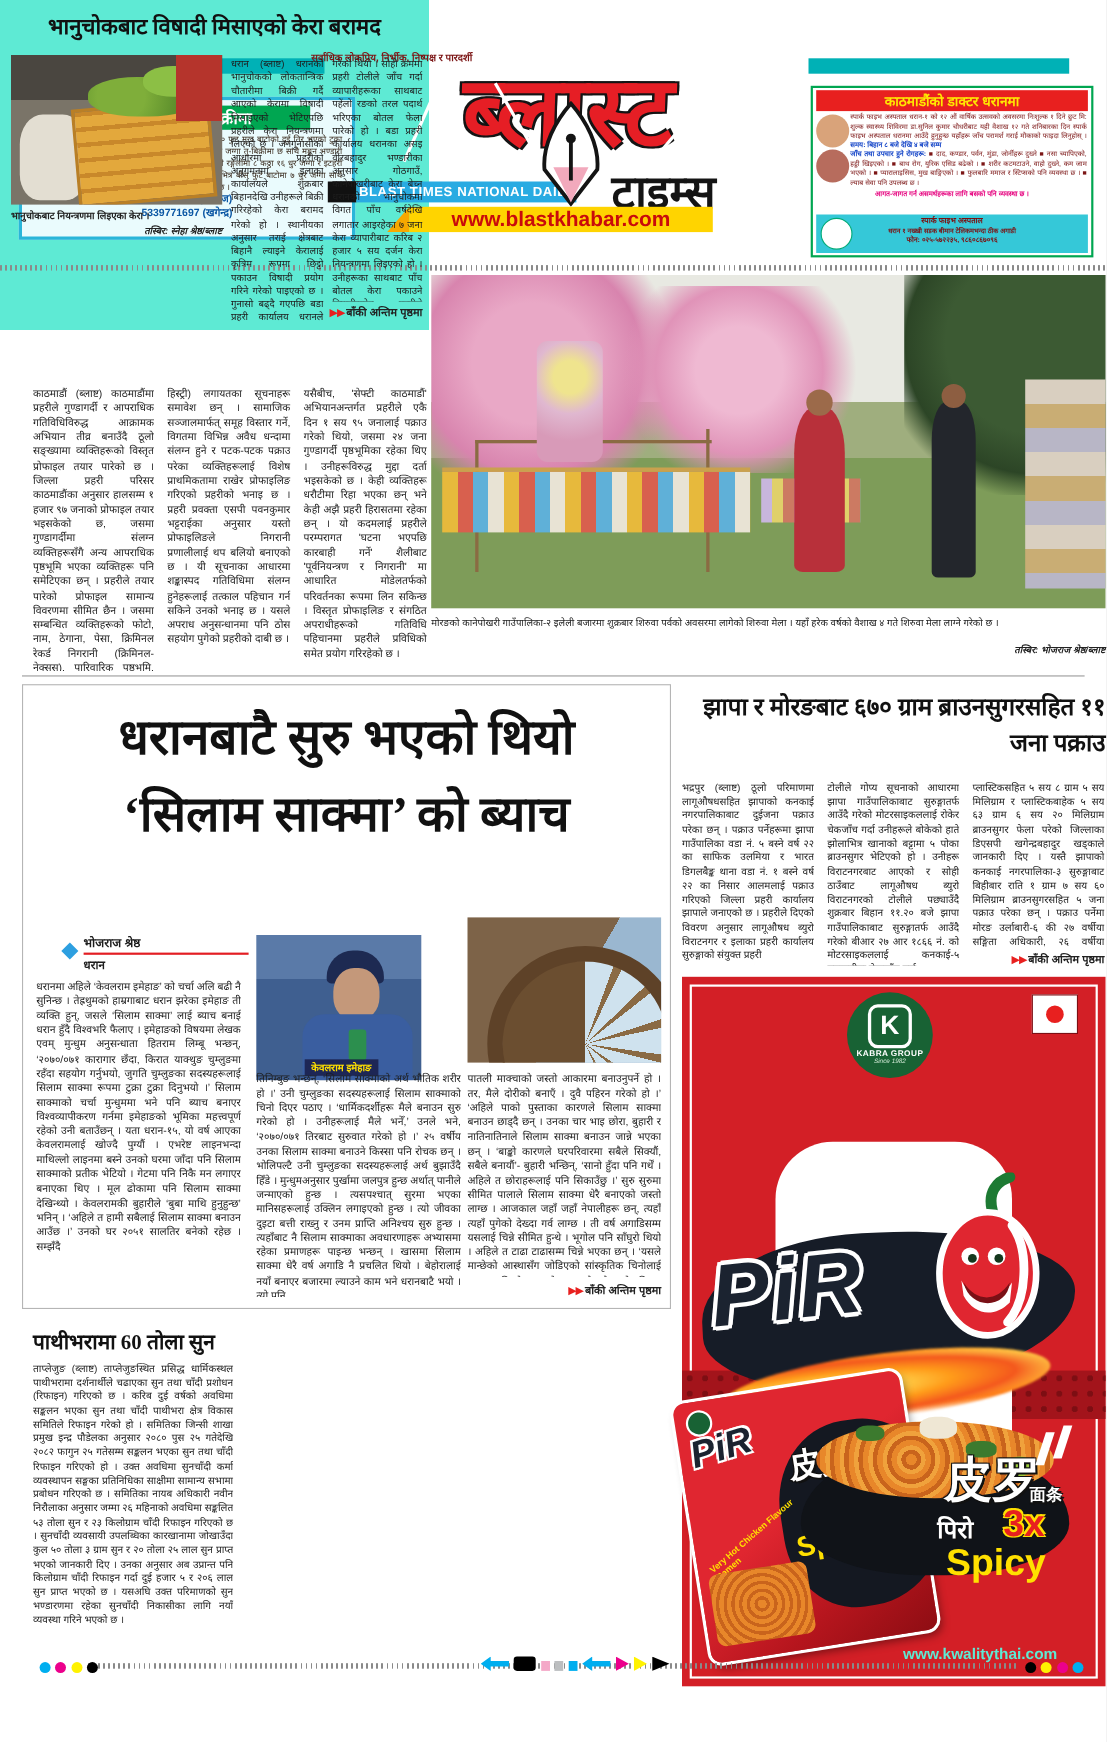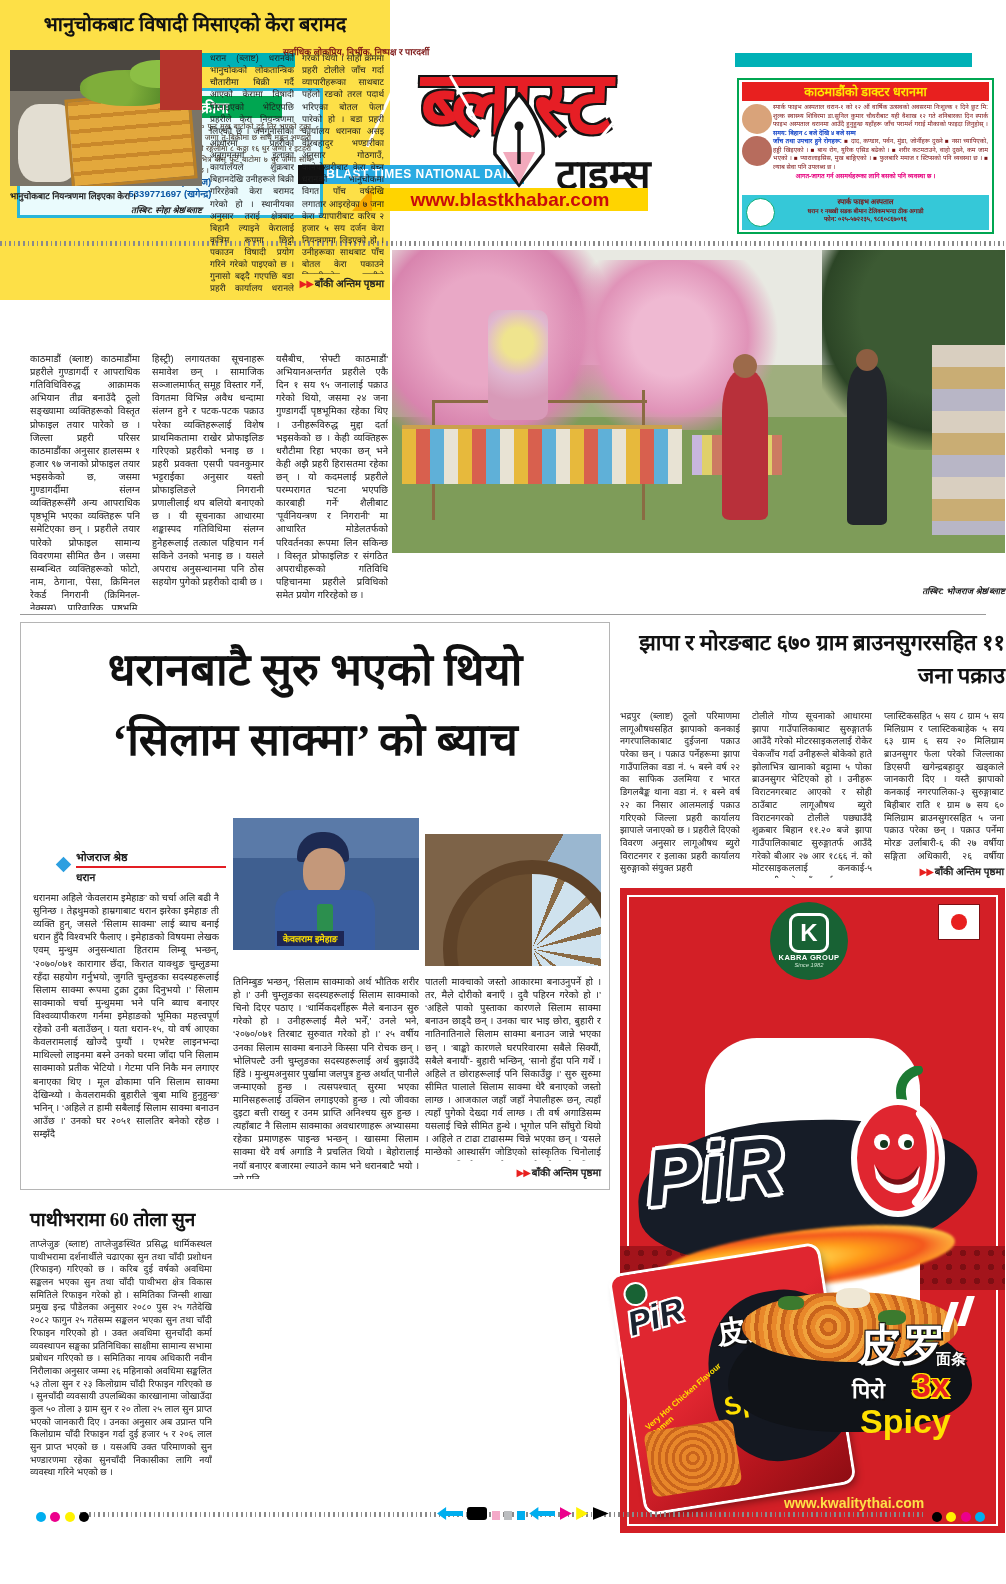--- a/index.html
+++ b/index.html
@@ -35,21 +35,21 @@
   #timesNp{left:556px;top:144px;font-weight:900;font-size:42px;color:#141414;font-family:"Liberation Serif","DejaVu Serif",serif;}
   #yellowbar{left:372px;top:188px;width:276px;height:23px;background:#ffd400;color:#c90b0b;font-weight:900;
              font-size:19px;line-height:23px;text-align:center;}
   #yellowtri{left:352px;top:188px;width:0;height:0;border-bottom:23px solid #f7a800;border-left:20px solid transparent;}
   
   #datebar{left:0;top:214px;width:1006px;height:25px;background:#cdeef6;color:#0d3b63;font-weight:700;font-size:11px;}
   #datebar span{position:absolute;top:5px;white-space:nowrap;}
   
   .photo{position:absolute;overflow:hidden;background:#cfd8cd;}
   
-  #peachbox{left:218px;top:1212px;width:390px;height:300px;background:#fde047;}
+  #peachbox{left:218px;top:1212px;width:390px;height:300px;background:#5eead4;}
   .endmark{font-size:10px;font-weight:700;color:#222;text-align:right;}
   .endmark b{color:#e8201f;letter-spacing:-1px;}
   .caption{font-size:8.8px;color:#222;line-height:1.4;}
   .credit{font-style:italic;font-weight:700;font-size:8.6px;color:#222;text-align:right;}
   
   #piro{left:620px;top:888px;width:385px;height:645px;background:#d31f26;}
   #piro .inner{position:absolute;inset:7px;border:2px solid #fff;}
   #piro .band{position:absolute;left:0;right:0;top:358px;height:44px;background:#a3141b;
               background-image:radial-gradient(circle,#7d0e13 3px,transparent 3px);background-size:14px 14px;}
   #kabra{position:absolute;left:150px;top:14px;width:78px;height:78px;border-radius:50%;background:#186234;text-align:center;}
@@ -143,35 +143,36 @@
     <div class="abs" style="left:40px;top:150px;width:215px;height:3px;background:#8a6b43;"></div>
     <div class="abs" style="left:10px;top:175px;width:280px;height:55px;background:repeating-linear-gradient(90deg,#e7b93c 0 14px,#d8604e 14px 28px,#5fb0d8 28px 42px,#e8e3d4 42px 56px);border-top:4px solid #caa14e;"></div>
     <div class="abs" style="left:300px;top:185px;width:90px;height:40px;background:repeating-linear-gradient(90deg,#c8b6dd 0 10px,#e0d06a 10px 20px,#cc7a62 20px 30px);"></div>
     <div class="abs" style="left:330px;top:120px;width:46px;height:150px;border-radius:40% 40% 8px 8px/28% 28% 6px 6px;background:#b8303a;"></div>
     <div class="abs" style="left:341px;top:104px;width:24px;height:24px;border-radius:50%;background:#9c6a4a;"></div>
     <div class="abs" style="left:455px;top:115px;width:40px;height:160px;border-radius:35% 35% 6px 6px/22% 22% 5px 5px;background:#23262c;"></div>
     <div class="abs" style="left:464px;top:99px;width:22px;height:22px;border-radius:50%;background:#8d5e41;"></div>
     <div class="abs" style="left:540px;top:95px;width:75px;height:190px;background:repeating-linear-gradient(180deg,#d9cfc0 0 22px,#c9ad74 22px 44px,#b8b6c6 44px 66px);"></div>
     <div class="abs" style="left:96px;top:60px;width:60px;height:110px;background:radial-gradient(circle at 50% 30%,#efe48e 0 18%,#e0b8d0 40%,#d89ab8 70%);border-radius:10px;"></div>
   </div>
+  <div class="abs caption" style="left:392px;top:560px;width:613px;">मोरङको कानेपोखरी गाउँपालिका-२ इलेली बजारमा शुक्रबार शिरुवा पर्वको अवसरमा लागेको शिरुवा मेला । यहाँ हरेक वर्षको वैशाख ४ गते शिरुवा मेला लाग्ने गरेको छ ।</div>
   <div class="abs credit" style="left:700px;top:585px;width:305px;">तस्बिर: भोजराज श्रेष्ठ/ब्लाष्ट</div>
 
   <div class="abs" style="left:20px;top:614px;width:966px;height:1px;background:#9a9a9a;"></div>
 
   <div class="abs" style="left:20px;top:622px;width:588px;height:566px;border:1px solid #b5b5b5;">
     <div class="hl" style="position:absolute;left:10px;top:84px;width:568px;font-size:45px;text-align:center;">‘सिलाम साक्मा’ को ब्याच</div>
     <div class="hl" style="position:absolute;left:10px;top:14px;width:568px;font-size:45px;text-align:center;">धरानबाटै सुरु भएको थियो</div>
     <div style="position:absolute;left:55px;top:226px;">
       <span class="diamond" style="position:absolute;left:-18px;top:10px;"></span>
       <div style="font-weight:700;font-size:11px;">भोजराज श्रेष्ठ</div>
       <div class="byline-line" style="width:150px;margin:2px 0;"></div>
       <div style="font-size:10.5px;font-weight:700;">धरान</div>
     </div>
 
-    <div class="photo" style="left:212px;top:195px;width:186px;height:132px;background:linear-gradient(#5a7aa8 0 30%,#3f5f90 30% 100%);">
+    <div class="photo" style="left:212px;top:227px;width:150px;height:132px;background:linear-gradient(#5a7aa8 0 30%,#3f5f90 30% 100%);">
       <div class="abs" style="left:64px;top:14px;width:52px;height:30px;border-radius:24px 24px 4px 4px;background:#1d2a52;"></div>
       <div class="abs" style="left:70px;top:30px;width:42px;height:48px;border-radius:45%;background:#c4987a;"></div>
       <div class="abs" style="left:42px;top:72px;width:100px;height:60px;border-radius:20px 20px 0 0;background:#3a5ea0;"></div>
       <div class="abs" style="left:84px;top:86px;width:16px;height:28px;background:#2c8f4e;border-radius:3px;"></div>
       <div class="abs" style="left:44px;bottom:4px;padding:1px 6px;background:rgba(20,20,60,.75);color:#ffe000;font-size:9px;font-weight:700;">केवलराम इमेहाङ</div>
     </div>
 
     <div class="photo" style="left:404px;top:211px;width:176px;height:132px;background:linear-gradient(120deg,#7d6348 0 55%,#9ab7d0 55% 100%);">
       <div class="abs" style="left:18px;top:26px;width:150px;height:150px;border-radius:50%;border:14px solid #5e4228;background:conic-gradient(#cfe2ee 0 20deg,#8a6a44 20deg 26deg,#cfe2ee 26deg 46deg,#8a6a44 46deg 52deg,#cfe2ee 52deg 72deg,#8a6a44 72deg 78deg,#cfe2ee 78deg 98deg,#8a6a44 98deg 104deg,#cfe2ee 104deg 124deg,#8a6a44 124deg 130deg,#cfe2ee 130deg 150deg,#8a6a44 150deg 156deg,#cfe2ee 156deg 180deg,#6b4e30 180deg 360deg);"></div>
     </div>
@@ -236,21 +237,21 @@
       <div style="position:absolute;left:10px;top:8px;width:20px;height:20px;border-radius:50%;background:#186234;border:2px solid #fff;z-index:2;"></div>
     </div>
 
     <div style="position:absolute;left:238px;top:428px;font-size:44px;z-index:7;" class="zh1">皮罗</div>
     <div style="position:absolute;left:316px;top:462px;font-size:15px;z-index:7;" class="zh1">面条</div>
     <div style="position:absolute;left:232px;top:486px;font-size:22px;font-weight:900;color:#fff;z-index:7;text-shadow:1.5px 1.5px 0 #111;">पिरो</div>
     <div style="position:absolute;left:292px;top:478px;font-size:34px;z-index:7;" class="spicy3x">3x</div>
     <div style="position:absolute;left:240px;top:514px;font-size:34px;z-index:7;" class="spicyword">Spicy</div>
     <div style="position:absolute;left:326px;top:414px;width:8px;height:30px;background:#fff;transform:skewX(-18deg);z-index:7;"></div>
     <div style="position:absolute;left:342px;top:408px;width:8px;height:30px;background:#fff;transform:skewX(-18deg);z-index:7;"></div>
-    <div style="position:absolute;left:164px;bottom:22px;width:190px;text-align:left;font-size:14px;font-weight:700;color:#fde047;z-index:7;">www.kwalitythai.com</div>
+    <div style="position:absolute;left:176px;bottom:22px;width:190px;text-align:center;font-size:14px;font-weight:700;color:#5eead4;z-index:7;">www.kwalitythai.com</div>
   </div>
 
   <div class="abs hl" style="left:30px;top:1206px;width:184px;font-size:19px;">पाथीभरामा 60 तोला सुन</div>
   <div class="col" style="left:30px;top:1238px;width:182px;height:268px;font-size:9.2px;">ताप्लेजुङ (ब्लाष्ट) ताप्लेजुङस्थित प्रसिद्ध धार्मिकस्थल पाथीभरामा दर्शनार्थीले चढाएका सुन तथा चाँदी प्रशोधन (रिफाइन) गरिएको छ । करिब दुई वर्षको अवधिमा सङ्कलन भएका सुन तथा चाँदी पाथीभरा क्षेत्र विकास समितिले रिफाइन गरेको हो । समितिका जिन्सी शाखा प्रमुख इन्द्र पौडेलका अनुसार २०८० पुस २५ गतेदेखि २०८२ फागुन २५ गतेसम्म सङ्कलन भएका सुन तथा चाँदी रिफाइन गरिएको हो । उक्त अवधिमा सुनचाँदी कर्मा व्यवस्थापन सङ्घका प्रतिनिधिका साक्षीमा सामान्य सभामा प्रबोधन गरिएको छ । समितिका नायब अधिकारी नवीन निरौलाका अनुसार जम्मा २६ महिनाको अवधिमा सङ्कलित ५३ तोला सुन र २३ किलोग्राम चाँदी रिफाइन गरिएको छ । सुनचाँदी व्यवसायी उपलब्धिका कारखानामा जोखाउँदा कुल ५० तोला ३ ग्राम सुन र २० तोला २५ लाल सुन प्राप्त भएको जानकारी दिए । उनका अनुसार अब उप्रान्त पनि किलोग्राम चाँदी रिफाइन गर्दा दुई हजार ५ र २०६ लाल सुन प्राप्त भएको छ । यसअघि उक्त परिमाणको सुन भण्डारणमा रहेका सुनचाँदी निकासीका लागि नयाँ व्यवस्था गरिने भएको छ ।</div>
 
   <div id="peachbox">
     <div class="hl" style="position:absolute;left:0;top:10px;width:390px;font-size:20px;text-align:center;white-space:nowrap;overflow:hidden;">भानुचोकबाट विषादी मिसाएको केरा बरामद</div>
 
     <div class="photo" style="left:10px;top:50px;width:192px;height:136px;background:linear-gradient(#4a4640 0 30%,#7a7468 30% 100%);">
       <div class="abs" style="left:8px;top:54px;width:60px;height:78px;border-radius:35% 35% 30% 30%;background:#e3ded2;"></div>

